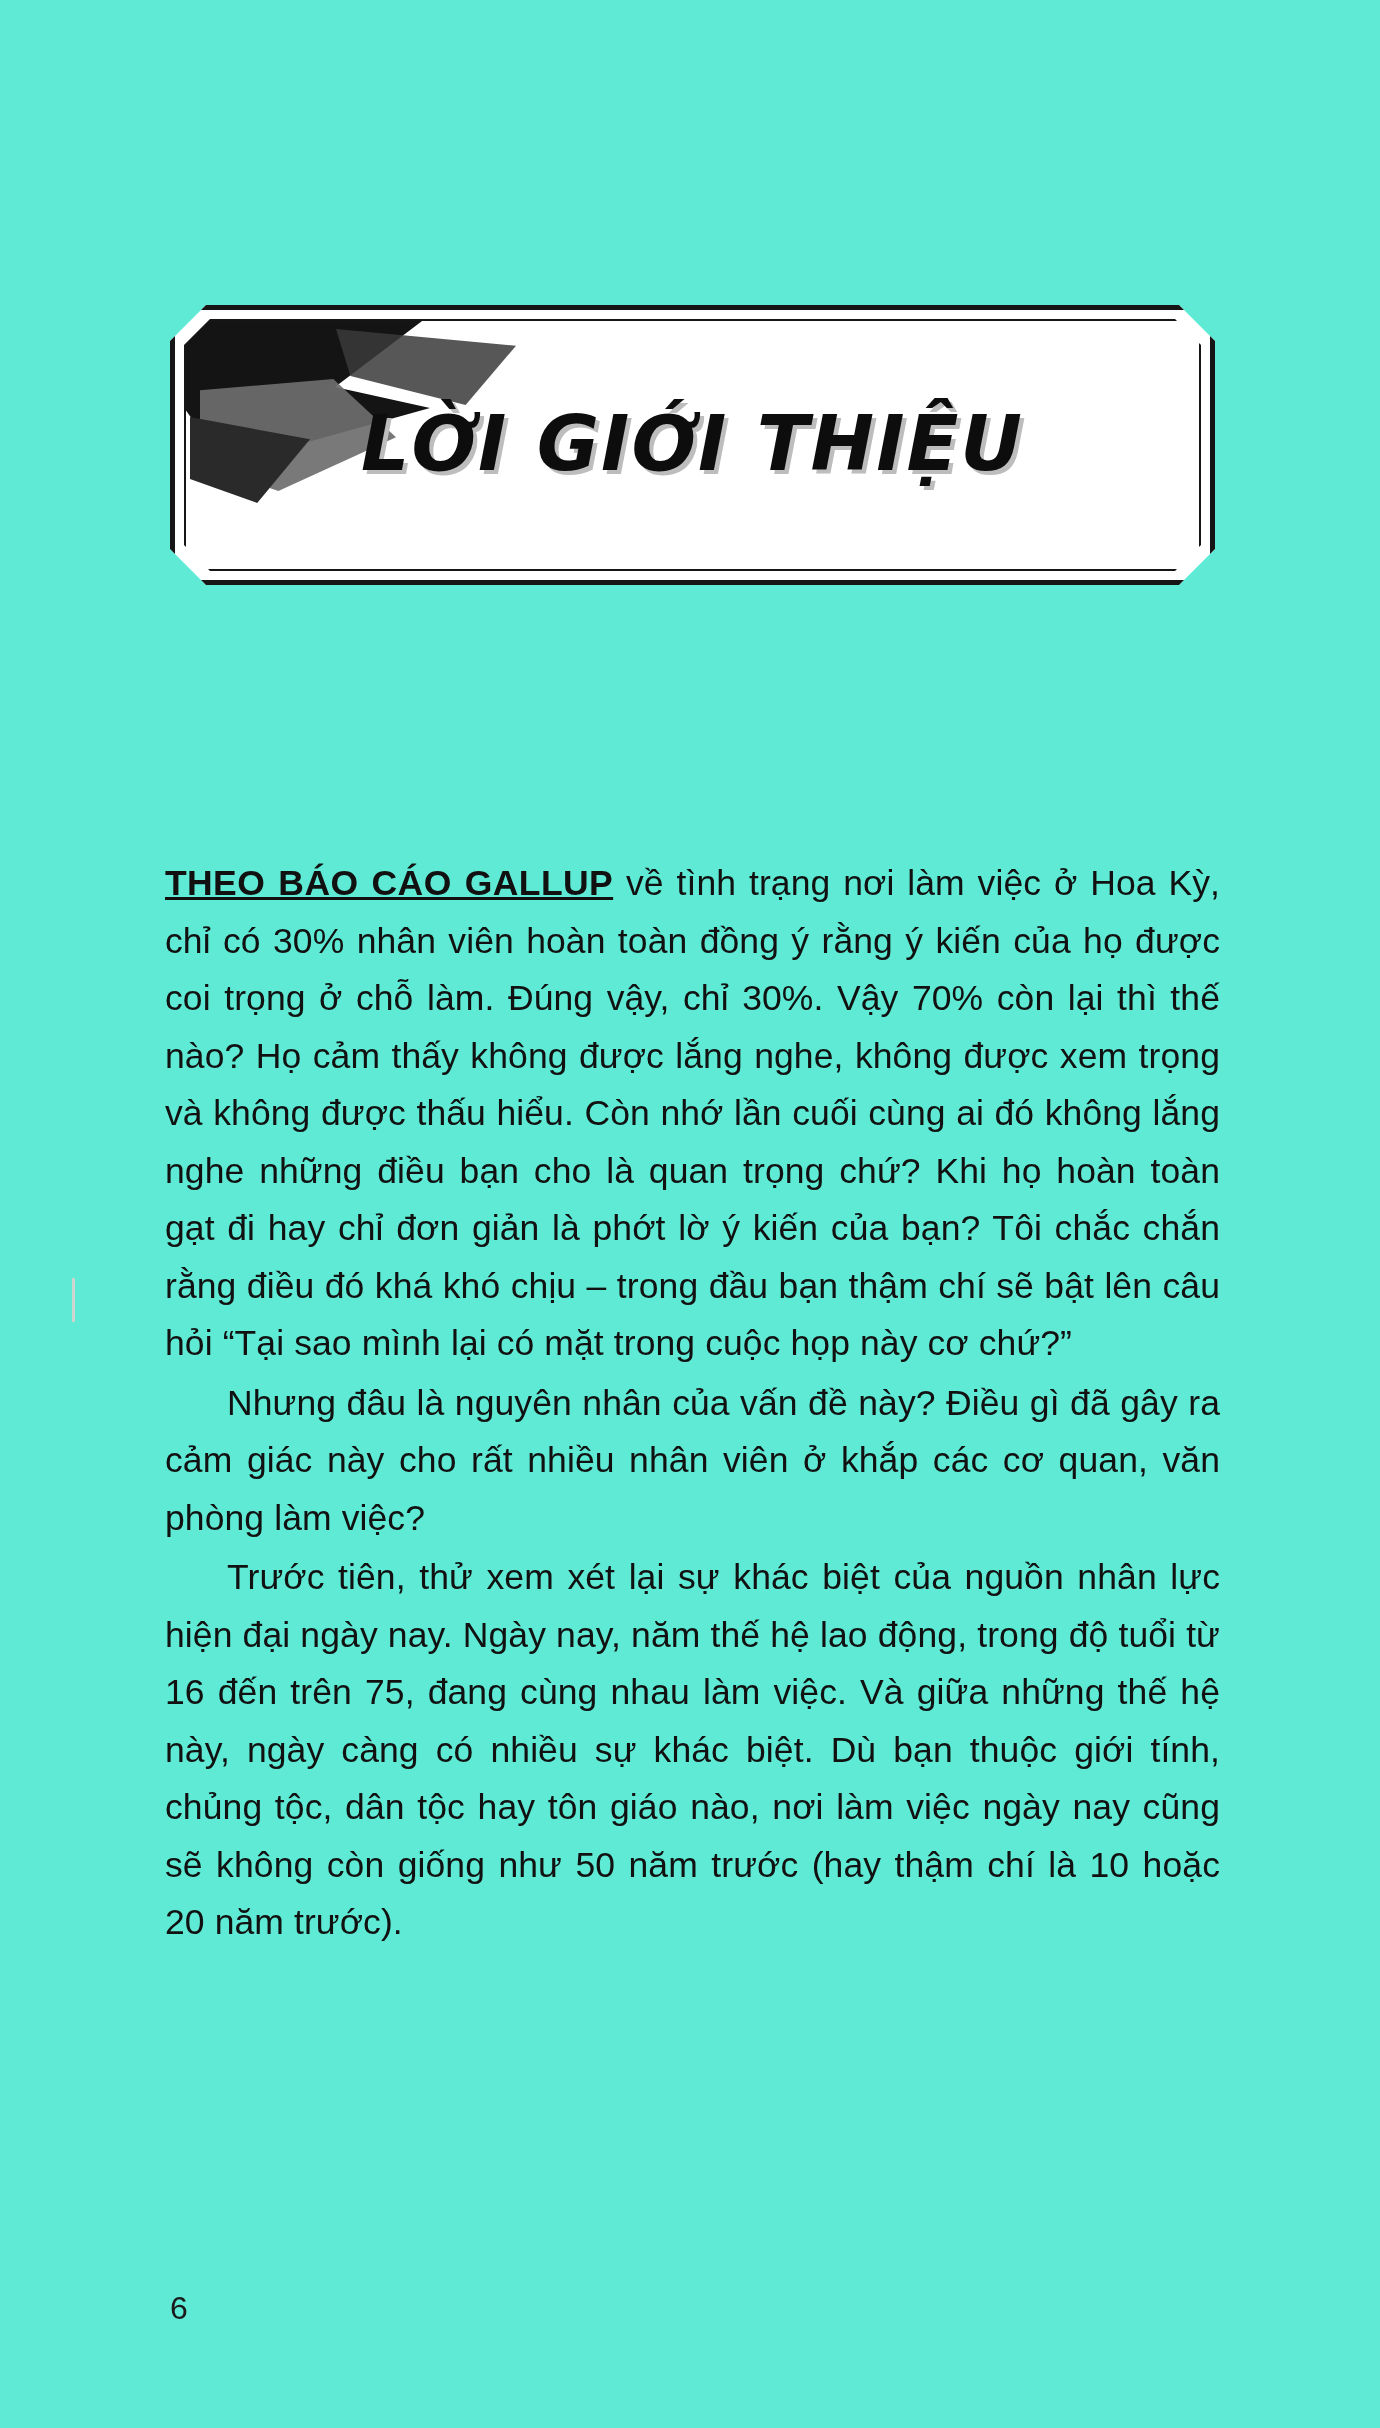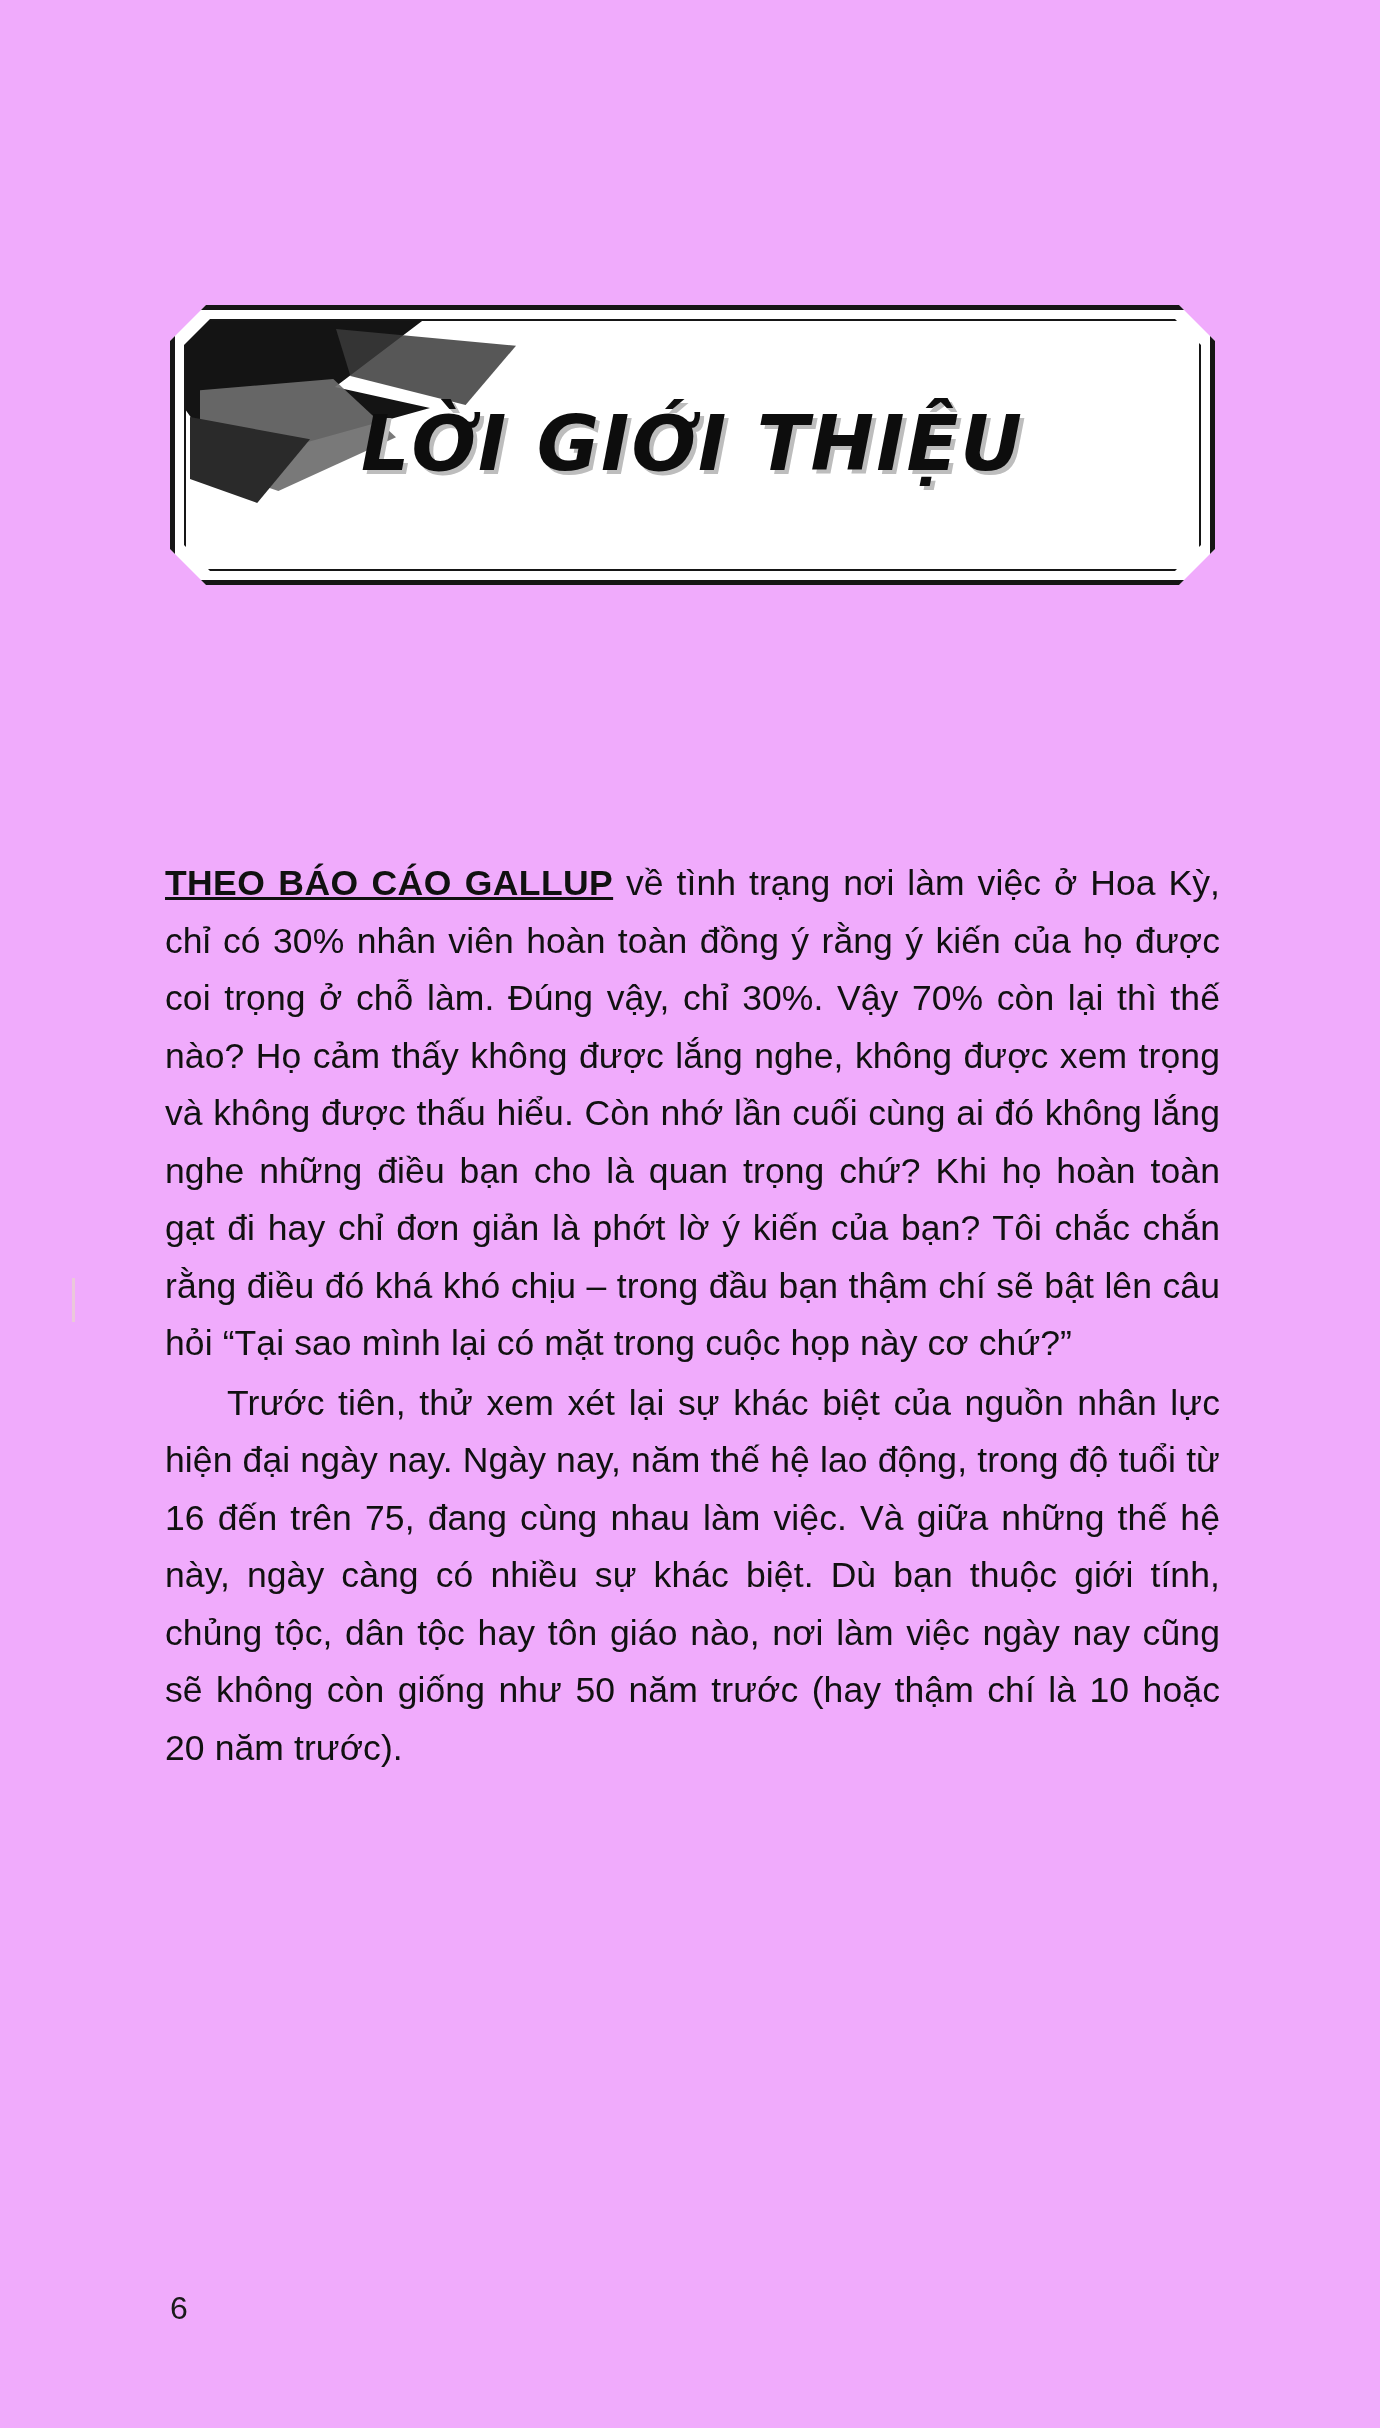--- a/index.html
+++ b/index.html
@@ -12,21 +12,21 @@
     height: 2428px;
     font-family: "Liberation Sans", sans-serif;
     color: #0e0e0e;
     position: relative;
     overflow: hidden;
   }
 
   .page {
     position: absolute;
     inset: 0;
-    background: #f0abfc;
+    background: #5eead4;
   }
 
   
   .banner-wrap {
     position: absolute;
     left: 170px;
     top: 305px;
     width: 1045px;
     height: 280px;
   }
@@ -161,18 +161,19 @@
       <div class="shard s2"></div>
       <div class="shard s3"></div>
       <div class="banner-title">LỜI GIỚI THIỆU</div>
     </div>
   </div>
 
   <div class="edge-mark"></div>
 
   <div class="body-text">
     <p><span class="lead-caps">THEO BÁO CÁO GALLUP</span><span> về tình trạng nơi làm việc ở Hoa Kỳ, chỉ có 30% nhân viên hoàn toàn đồng ý rằng ý kiến của họ được coi trọng ở chỗ làm. Đúng vậy, chỉ 30%. Vậy 70% còn lại thì thế nào? Họ cảm thấy không được lắng nghe, không được xem trọng và không được thấu hiểu. Còn nhớ lần cuối cùng ai đó không lắng nghe những điều bạn cho là quan trọng chứ? Khi họ hoàn toàn gạt đi hay chỉ đơn giản là phớt lờ ý kiến của bạn? Tôi chắc chắn rằng điều đó khá khó chịu – trong đầu bạn thậm chí sẽ bật lên câu hỏi “Tại sao mình lại có mặt trong cuộc họp này cơ chứ?”</span></p>
+    <p class="indent">Nhưng đâu là nguyên nhân của vấn đề này? Điều gì đã gây ra cảm giác này cho rất nhiều nhân viên ở khắp các cơ quan, văn phòng làm việc?</p>
     <p class="indent">Trước tiên, thử xem xét lại sự khác biệt của nguồn nhân lực hiện đại ngày nay. Ngày nay, năm thế hệ lao động, trong độ tuổi từ 16 đến trên 75, đang cùng nhau làm việc. Và giữa những thế hệ này, ngày càng có nhiều sự khác biệt. Dù bạn thuộc giới tính, chủng tộc, dân tộc hay tôn giáo nào, nơi làm việc ngày nay cũng sẽ không còn giống như 50 năm trước (hay thậm chí là 10 hoặc 20 năm trước).</p>
   </div>
 
   <div class="folio">6</div>
 
 </div>
 
 </body></html>

